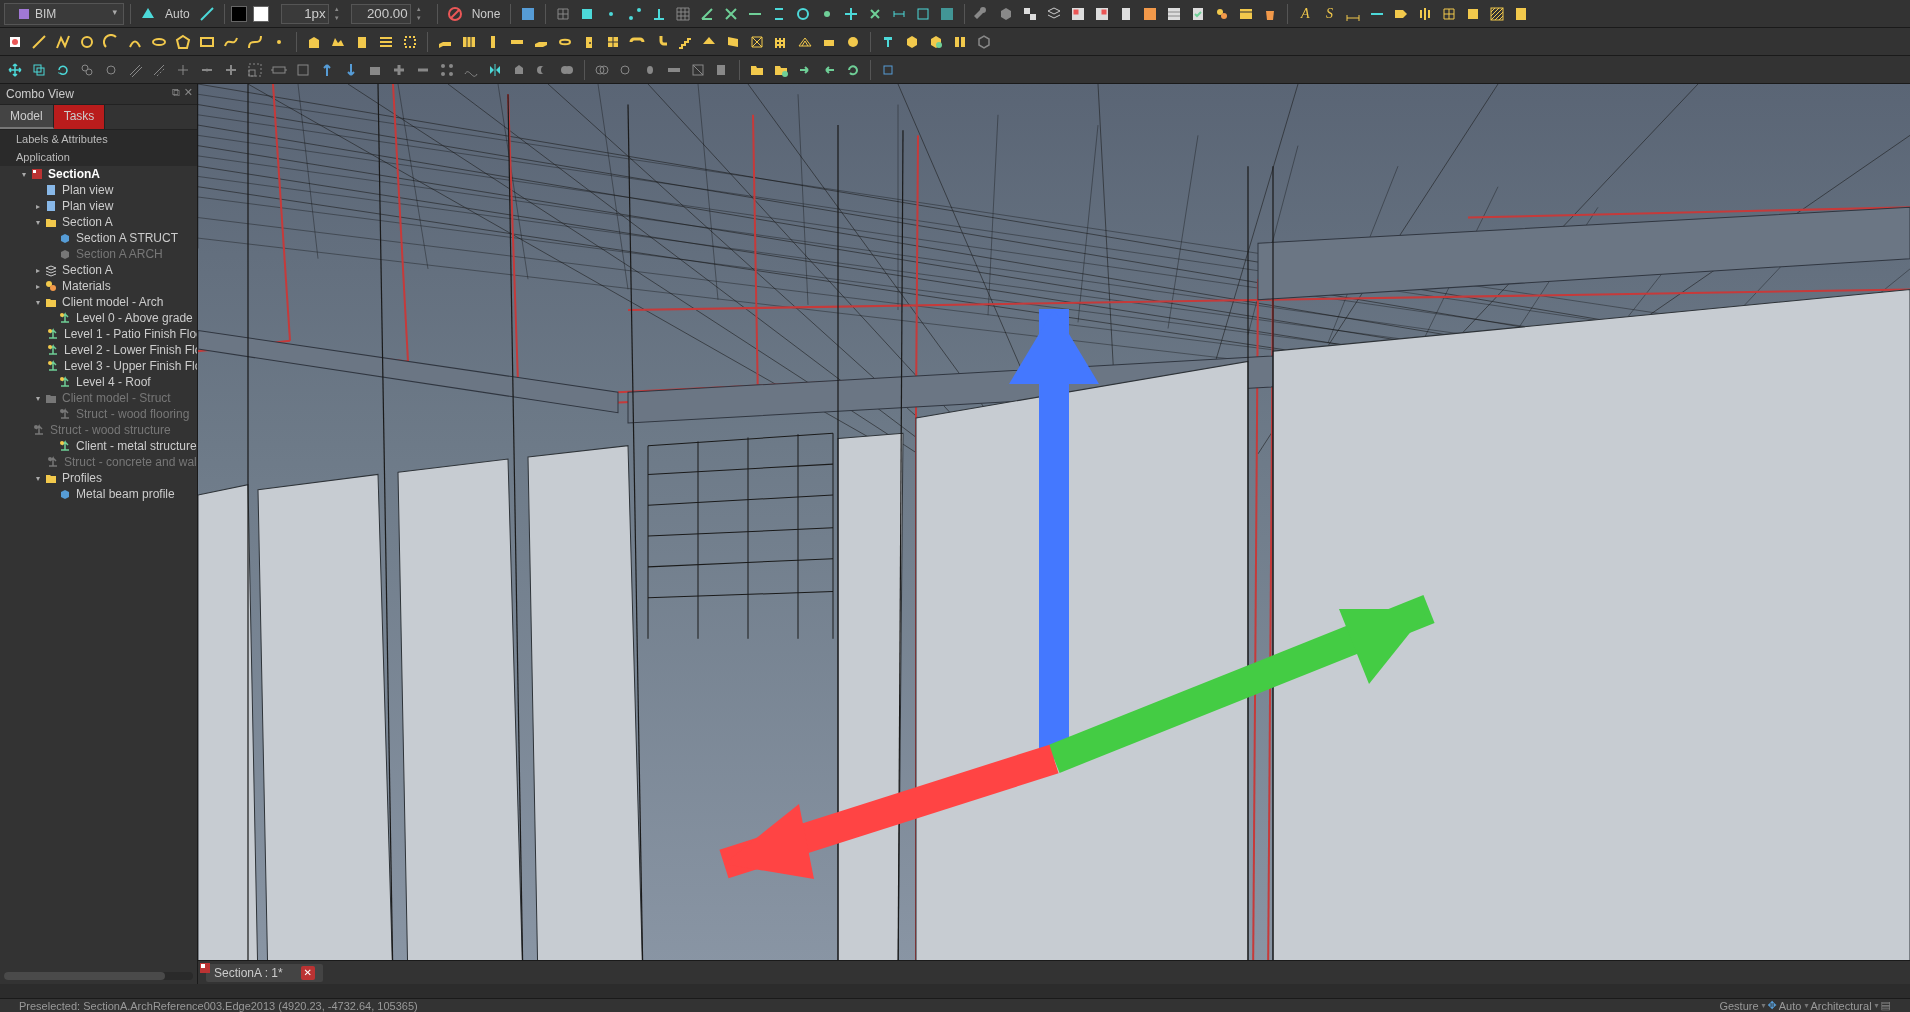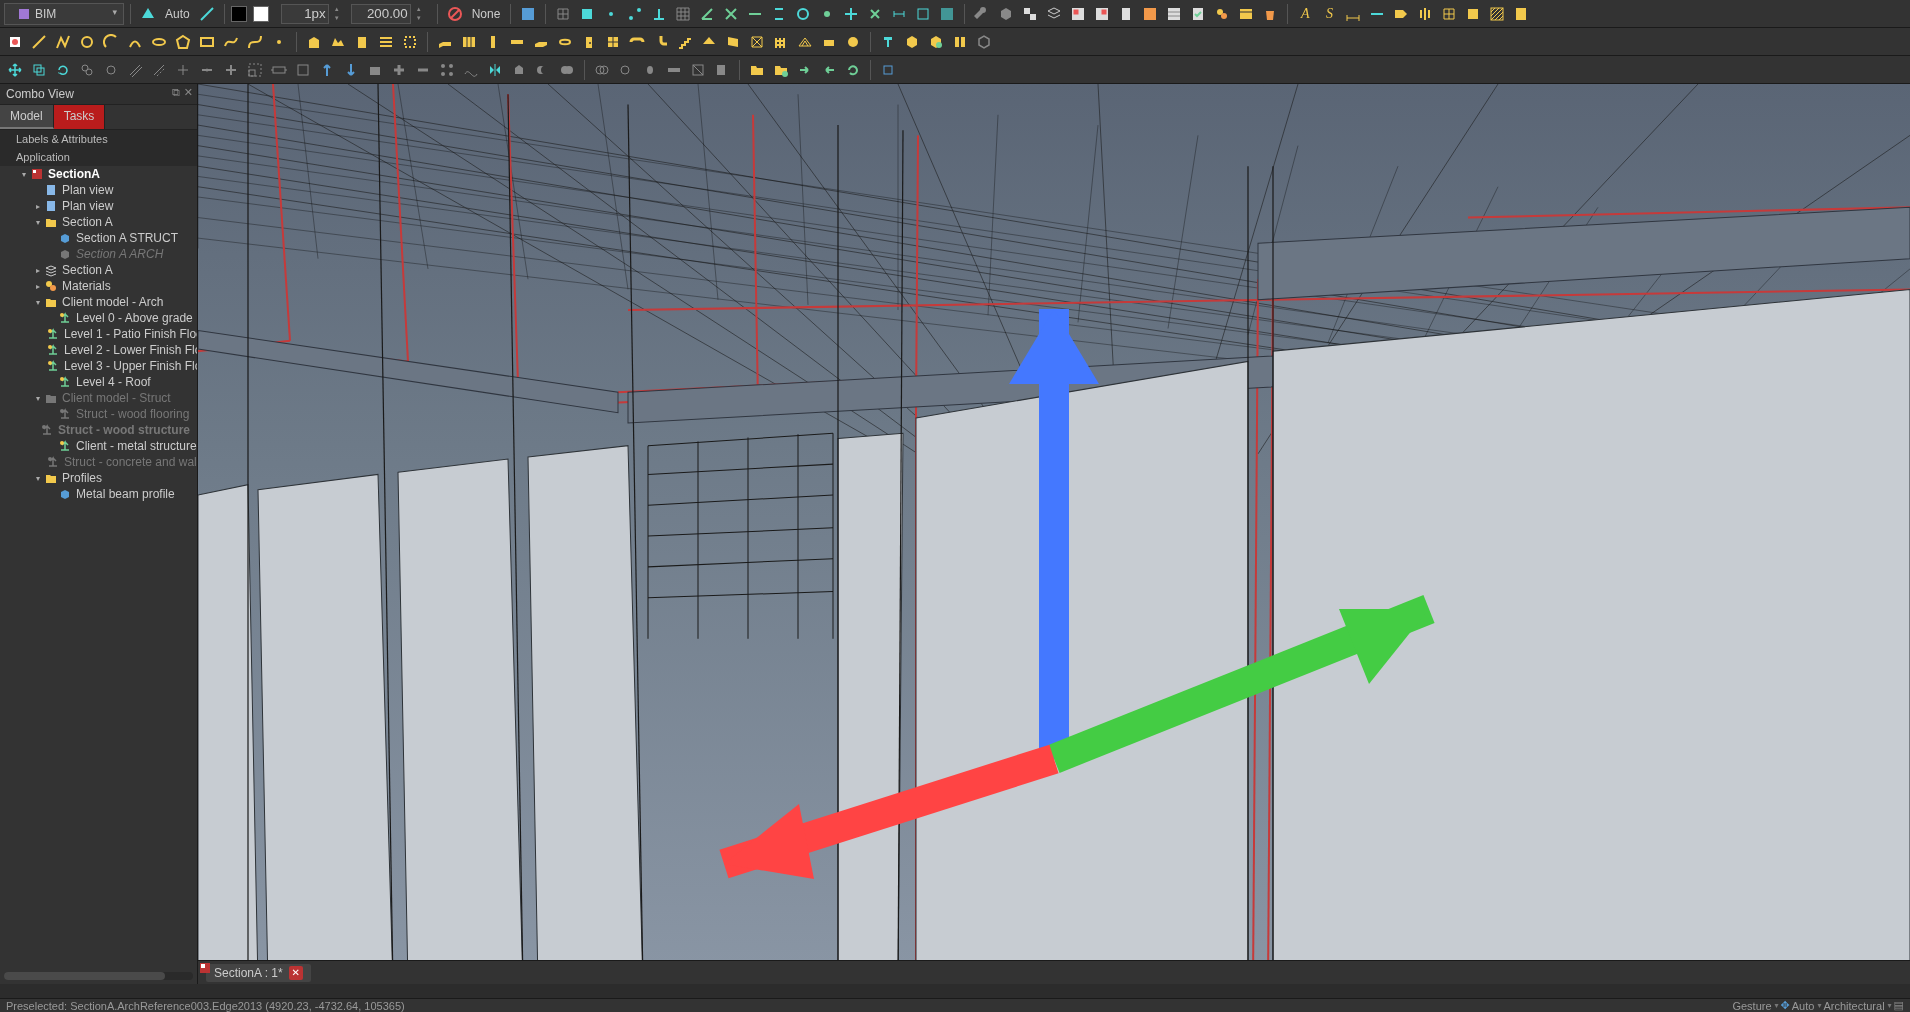--- a/index.html
+++ b/index.html
@@ -35,30 +35,30 @@
 .tree-toggle { width: 12px; font-size: 8px; color: #aaa; text-align: center; cursor: pointer; }
 .tree-icon { width: 14px; height: 14px; display: inline-flex; align-items: center; justify-content: center; margin-right: 4px; font-size: 10px; }
 .tree-label { font-size: 12px; }
 .bold { font-weight: bold; color: #fff; }
 
 
 .viewport { position: absolute; left: 198px; right: 0; top: 84px; bottom: 28px; background: #6a7985; overflow: hidden; }
 .viewport-sky { position: absolute; inset: 0; background: linear-gradient(180deg, #5a6575 0%, #6d7a88 40%, #8a96a5 100%); }
 .viewport svg { position: absolute; inset: 0; width: 100%; height: 100%; }
 .view-tabbar { position: absolute; left: 0; right: 0; bottom: 0; height: 24px; background: #333; display: flex; align-items: center; padding: 0 8px; gap: 6px; border-top: 1px solid #1a1a1a; }
-.view-tab { background: #444; padding: 2px 8px; border-radius: 2px; display: flex; align-items: center; gap: 6px; }
+.view-tab { background: #444; padding: 2px 8px; border-radius: 2px; display: flex; align-items: center; gap: 18px; }
 .view-tab-close { background: #b33; color: #fff; width: 14px; height: 14px; text-align: center; line-height: 13px; border-radius: 2px; font-size: 10px; cursor: pointer; }
 .nav-cube { position: absolute; right: 10px; bottom: 34px; width: 60px; height: 60px; pointer-events: none; }
 
 
 .tree-scroll { height: 8px; background: #2a2a2a; margin: 0 4px 4px; border-radius: 4px; }
 .tree-scroll-thumb { width: 85%; height: 100%; background: #4a4a4a; border-radius: 4px; }
 
 
-.statusbar { position: absolute; left: 0; right: 0; bottom: 0; height: 14px; background: #333; border-top: 1px solid #1a1a1a; display: flex; align-items: center; padding: 0 6px; font-size: 11px; color: #999; }
+.statusbar { position: absolute; left: 0; right: 0; bottom: 0; height: 14px; background: #333; border-top: 1px solid #1a1a1a; display: flex; align-items: center; padding: 0 19px; font-size: 11px; color: #999; }
 .statusbar .right { margin-left: auto; display: flex; gap: 2px; align-items: center; }
 .status-combo { display: flex; align-items: center; gap: 3px; cursor: pointer; }
 .status-combo::after { content: "▾"; font-size: 8px; color: #777; }
 
 
 .ic-yellow { fill: #f2c94c; }
 .ic-orange { fill: #f2994a; }
 .ic-cyan { fill: #4cd9d9; }
 .ic-green { fill: #6fcf97; }
 .ic-red { fill: #eb5757; stroke: #eb5757; }
@@ -794,21 +794,21 @@
       </div>
       <div class="tree-row" style="padding-left: 46px;">
         <span class="tree-toggle"></span>
         <span class="tree-icon">
           <svg width="14" height="14">
             <path d="M3 5l4-2 4 2v5l-4 2-4-2z" fill="#569cd6"></path>
           </svg>
         </span>
         <span class="tree-label">Section A STRUCT</span>
       </div>
-      <div class="tree-row dimmed" style="padding-left: 46px; font-style: italic;">
+      <div class="tree-row dimmed" style="padding-left: 46px;">
         <span class="tree-toggle"></span>
         <span class="tree-icon">
           <svg width="14" height="14">
             <path d="M3 5l4-2 4 2v5l-4 2-4-2z" fill="#777"></path>
           </svg>
         </span>
         <span class="tree-label">Section A ARCH</span>
       </div>
       <div class="tree-row" style="padding-left: 32px;">
         <span class="tree-toggle">▸</span>
@@ -900,21 +900,21 @@
       <div class="tree-row dimmed" style="padding-left: 46px;">
         <span class="tree-toggle"></span>
         <span class="tree-icon">
           <svg width="14" height="14">
             <path d="M3 11h8M7 11V3l-3 3M7 3l3 3" stroke="#777" stroke-width="1.5" fill="none"></path>
             <circle cx="4" cy="4" r="2" fill="#777"></circle>
           </svg>
         </span>
         <span class="tree-label">Struct - wood flooring</span>
       </div>
-      <div class="tree-row dimmed" style="padding-left: 28px; font-weight: bold;">
+      <div class="tree-row dimmed" style="padding-left: 20px;">
         <span class="tree-toggle"></span>
         <span class="tree-icon">
           <svg width="14" height="14">
             <path d="M3 11h8M7 11V3l-3 3M7 3l3 3" stroke="#777" stroke-width="1.5" fill="none"></path>
             <circle cx="4" cy="4" r="2" fill="#777"></circle>
           </svg>
         </span>
         <span class="tree-label">Struct - wood structure</span>
       </div>
       <div class="tree-row" style="padding-left: 46px;">

